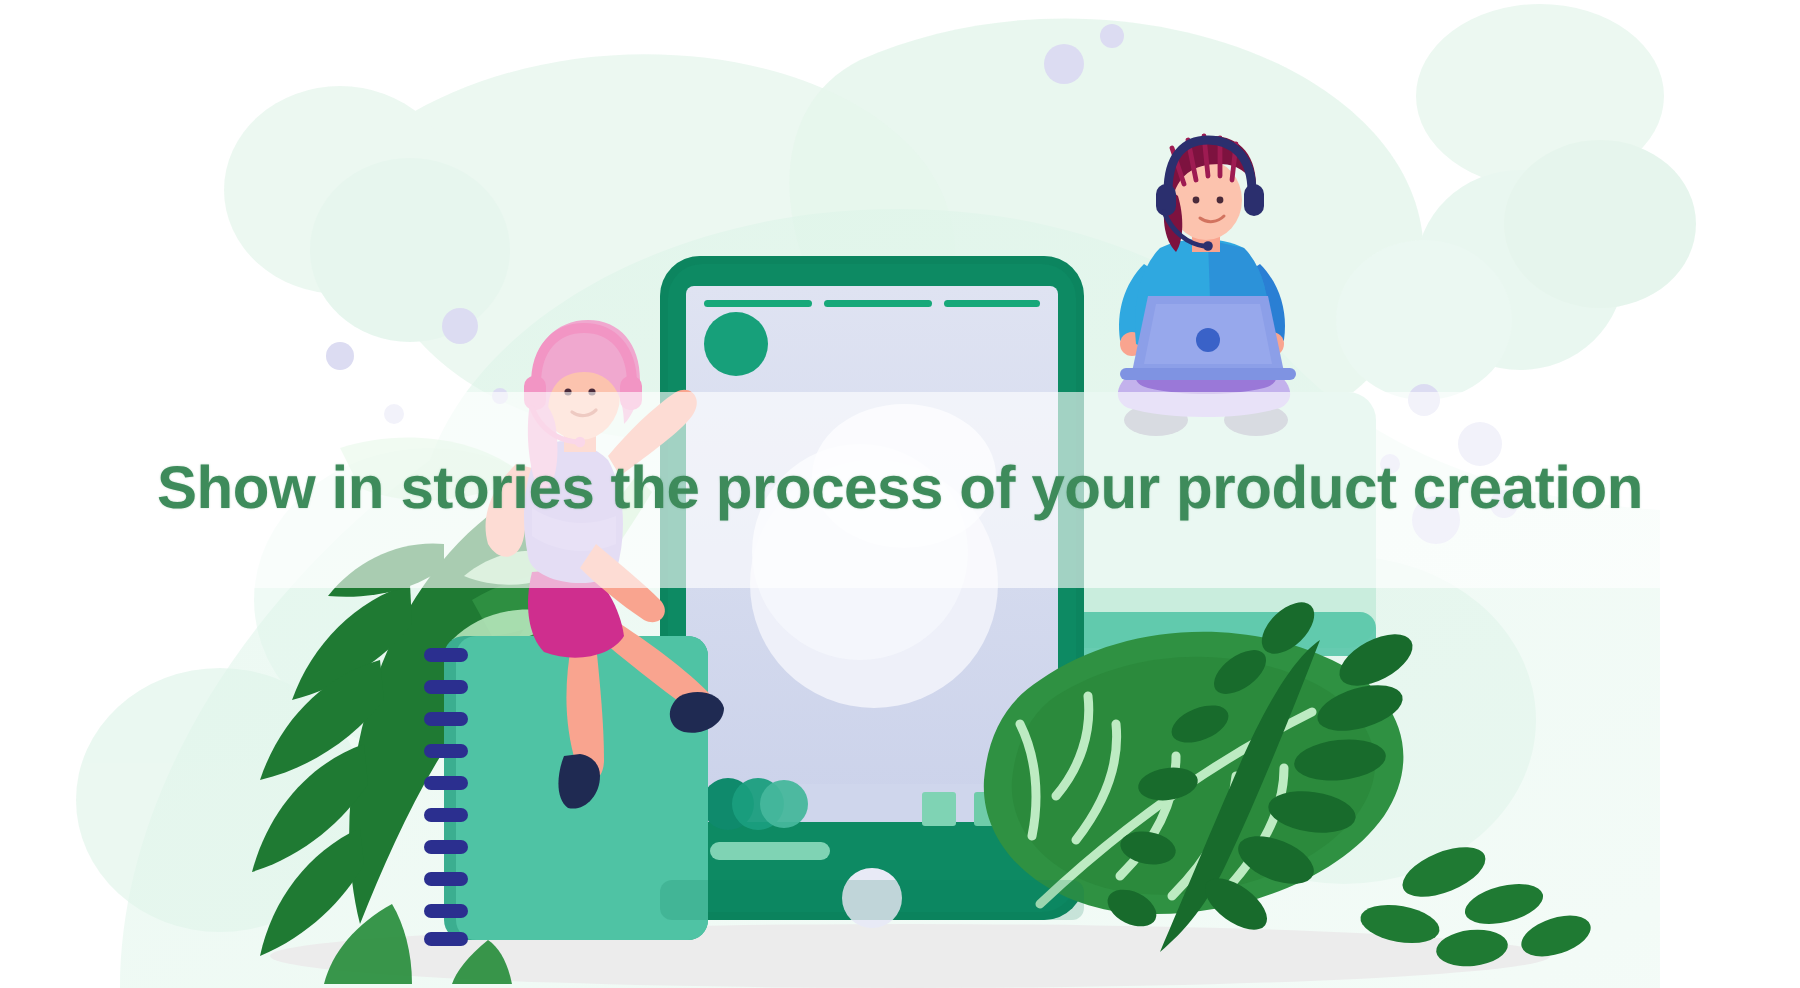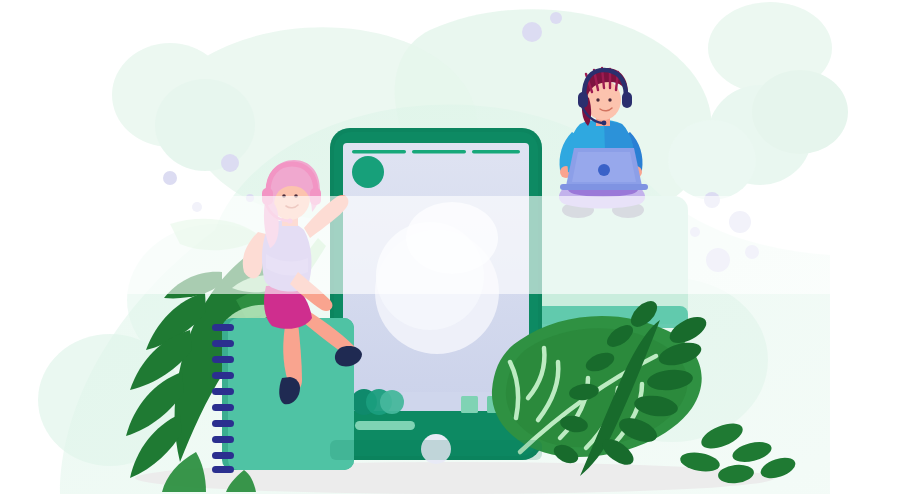--- a/index.html
+++ b/index.html
@@ -309,14 +309,15 @@
         <path d="M244,470 C234,478 228,486 226,492 L256,492 C254,482 250,474 244,470 Z"></path>
       </g>
 
       <rect x="330" y="440" width="212" height="20" rx="6" fill="#0b7a58" opacity=".18"></rect>
 
     </g>
   </svg>
 
   <div class="veil"></div>
 
+  <div class="headline">Show in stories the process of your product creation</div>
 
 </div>
 
 </body></html>

